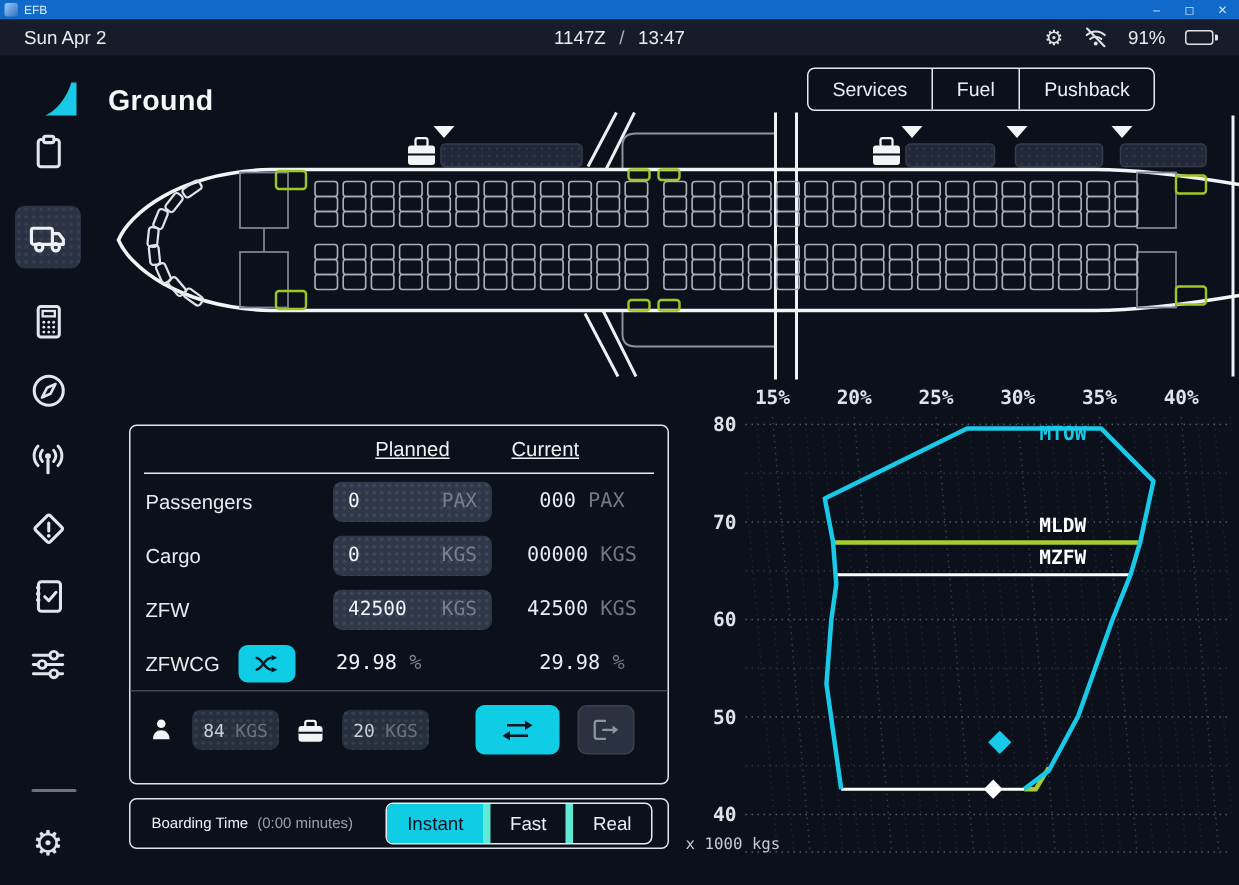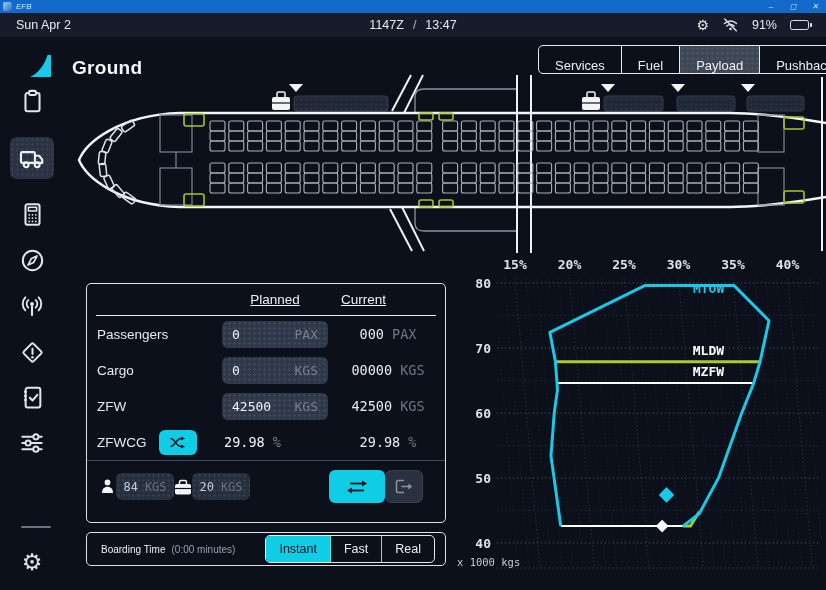--- a/index.html
+++ b/index.html
@@ -2,21 +2,21 @@
 <html><head>
 <meta charset="utf-8">
 <style>
   html,body{margin:0;padding:0;}
   body{width:826px;height:590px;position:relative;overflow:hidden;
        background:#0c101b;font-family:"Liberation Sans",sans-serif;
        -webkit-font-smoothing:antialiased;}
 
   
   .titlebar{position:absolute;left:0;top:0;width:826px;height:13px;background:#1169c9;
-            display:flex;align-items:center;color:#dce9f7;font-size:8px;font-style:italic;}
+            display:flex;align-items:center;color:#dce9f7;font-size:8px;}
   .titlebar .appicon{width:9px;height:9px;margin:0 4px 0 3px;border-radius:2px;
             background:linear-gradient(135deg,#9ecbff,#2b6fb8);}
   .wincontrols{margin-left:auto;display:flex;gap:0;}
   .wincontrols span{width:22px;text-align:center;font-size:8px;color:#cfe0f4;cursor:default;}
 
   
   .statusbar{position:absolute;left:0;top:13px;width:826px;height:24px;background:#171c2a;
              display:flex;align-items:center;color:#e8ebee;font-size:12.5px;}
   .sb-date{position:absolute;left:16px;}
   .sb-clock{position:absolute;left:0;right:0;text-align:left;display:flex;gap:9px;justify-content:center;}
@@ -36,21 +36,21 @@
       background-image:radial-gradient(rgba(255,255,255,.06) 1px,transparent 1.1px);background-size:5px 5px;}
   .side-item svg{display:block;}
   .side-divider{position:absolute;left:21px;top:489px;width:30px;height:2px;background:#6b7380;border-radius:2px;}
   .side-gear{position:absolute;left:10px;top:504px;width:44px;height:42px;display:flex;align-items:center;
              justify-content:center;font-size:23px;color:#dfe3e8;}
 
   
   .logo{position:absolute;left:28px;top:53px;}
   .page-title{position:absolute;left:72px;top:57px;font-size:19px;font-weight:bold;color:#f4f6f8;letter-spacing:.3px;}
   .tabs{position:absolute;left:538px;top:45px;height:27px;display:flex;border:1px solid #e6e9ee;border-radius:5px;overflow:hidden;}
-  .tab{display:flex;align-items:flex-end;padding:0 16px;font-size:13px;color:#eceff3;border-left:1px solid #e6e9ee;cursor:default;}
+  .tab{display:flex;align-items:center;padding:0 16px;font-size:13px;color:#eceff3;border-left:1px solid #e6e9ee;cursor:default;}
   .tab:first-child{border-left:none;}
   .tab.active{background-color:#3e4756;
       background-image:radial-gradient(rgba(255,255,255,.07) 1px,transparent 1.1px);background-size:5px 5px;}
 
   
   .seatmap{position:absolute;left:70px;top:73px;}
 
   
   .panel{position:absolute;border:1px solid #dfe3e9;border-radius:5px;box-sizing:border-box;background:rgba(13,17,28,.4);}
   .payload-panel{left:86px;top:283px;width:360px;height:240px;}
@@ -65,38 +65,38 @@
           background-color:#2e3849;background-image:radial-gradient(rgba(255,255,255,.08) 1px,transparent 1.1px);
           background-size:5px 5px;display:flex;align-items:center;justify-content:space-between;padding:0 10px;
           font-family:"DejaVu Sans Mono",monospace;font-size:13px;}
   .pinput .v{color:#f2f4f7;}
   .pinput .u{color:#78808e;}
   .ptext{margin-left:15px;font-family:"DejaVu Sans Mono",monospace;font-size:13.5px;color:#f2f4f7;}
   .ptext .u{color:#78808e;}
   .pcur{text-align:center;font-family:"DejaVu Sans Mono",monospace;font-size:13.5px;color:#e8ebef;}
   .pcur .u{color:#6e7785;}
   .mini-btn{width:38px;height:25px;border-radius:6px;background:#10cde6;display:flex;align-items:center;justify-content:center;}
-  .weights-row{border-top:1px solid #3f4857;height:51px;display:flex;align-items:center;padding:0 12px;gap:0;}
+  .weights-row{border-top:1px solid #3f4857;height:51px;display:flex;align-items:center;padding:0 12px;gap:12px;}
   .winput{width:58px;height:27px;box-sizing:border-box;border-radius:6px;background-color:#262f3e;
           background-image:radial-gradient(rgba(255,255,255,.07) 1px,transparent 1.1px);background-size:5px 5px;
           display:flex;align-items:center;justify-content:center;gap:7px;
           font-family:"DejaVu Sans Mono",monospace;font-size:12px;}
   .winput .v{color:#c9ced6;}
   .winput .u{color:#6b7380;}
   .board-btn{margin-left:auto;width:56px;height:33px;border-radius:6px;background:#10cde6;
              display:flex;align-items:center;justify-content:center;}
   .deboard-btn{width:38px;height:33px;margin-right:10px;border-radius:6px;background:#2a3140;border:1px solid #39414f;
              box-sizing:border-box;display:flex;align-items:center;justify-content:center;}
 
   
   .boarding-panel{left:86px;top:532px;width:360px;height:34px;display:flex;align-items:center;padding:0 0 0 14px;}
   .bt-label{font-size:10px;color:#eef0f3;}
   .bt-sub{font-size:10px;color:#99a1ad;margin-left:6px;}
   .bt-group{margin-left:auto;margin-right:10px;display:flex;height:26px;border:1px solid #e6e9ee;border-radius:5px;overflow:hidden;}
-  .bt-opt{display:flex;align-items:center;padding:0 13px;font-size:12.5px;color:#eceff3;border-left:1px solid #5eead4;}
+  .bt-opt{display:flex;align-items:center;padding:0 13px;font-size:12.5px;color:#eceff3;border-left:5px solid #5eead4;}
   .bt-opt:first-child{border-left:none;}
   .bt-opt.active{background:#10cde6;color:#0c1322;border-left:none;}
 
   
   .cgchart{position:absolute;left:455px;top:250px;}
 </style>
 </head>
 <body>
 
 <div class="titlebar">
@@ -214,23 +214,20 @@
 <svg class="logo" width="32" height="26" viewBox="0 0 32 26">
   <path d="M2,24 C10,21 17,11 19.5,2 L23,2 L23,24 Z" fill="#18c9e8"></path>
 </svg>
 <div class="page-title">Ground</div>
 <div class="tabs">
   <div class="tab">
       <span>Services</span>
     </div>
   <div class="tab">
       <span>Fuel</span>
-    </div>
-  <div class="tab active">
-      <span>Payload</span>
     </div>
   <div class="tab">
       <span>Pushback</span>
     </div>
 </div>
 
 <svg class="seatmap" width="756" height="182" viewBox="0 0 756 182">
   <defs>
     <pattern id="dotp" width="5" height="5" patternUnits="userSpaceOnUse">
       <circle cx="1.2" cy="1.2" r="0.7" fill="rgba(255,255,255,0.10)"></circle>

